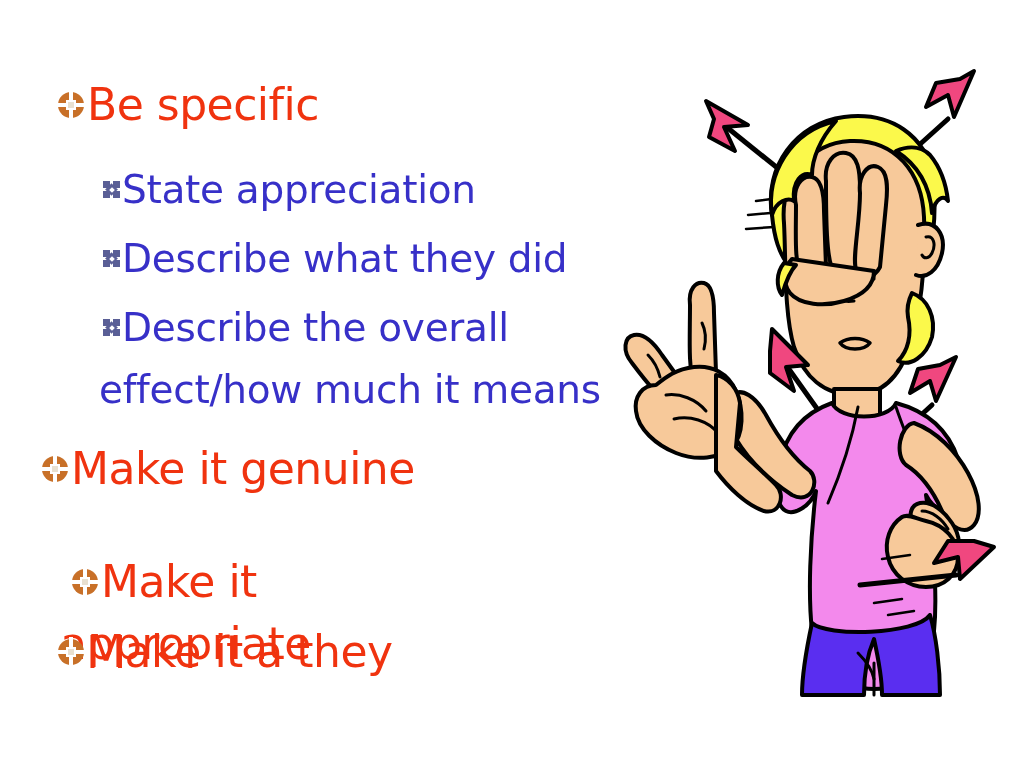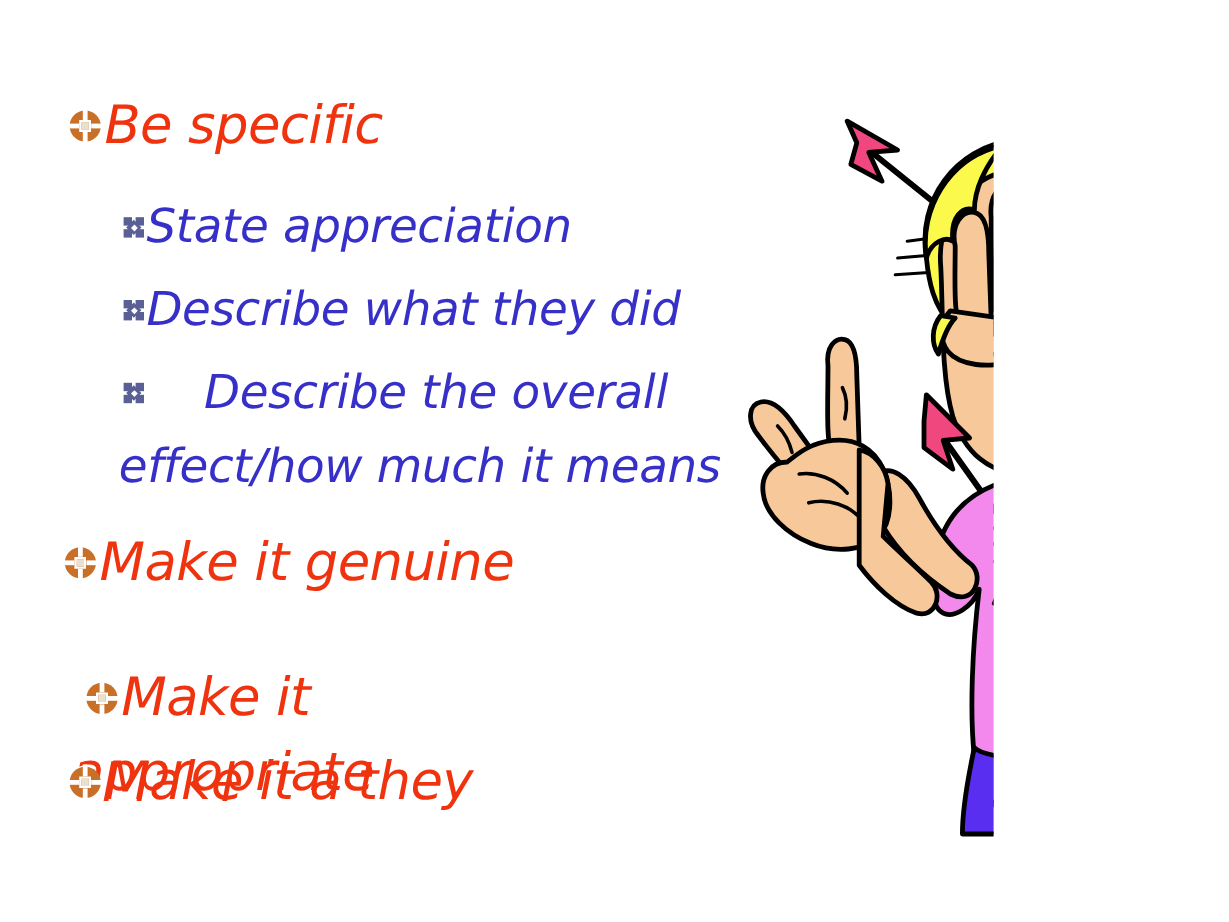--- a/index.html
+++ b/index.html
@@ -2,26 +2,25 @@
 <html><head>
 <meta charset="utf-8">
 <style>
   html, body {
     margin: 0;
     padding: 0;
     background: #ffffff;
   }
   #slide {
     position: relative;
-    width: 828px;
+    width: 1024px;
     height: 768px;
     background: #ffffff;
     overflow: hidden;
     font-family: "DejaVu Sans", sans-serif;
-    font-style: italic;
   }
 
   
   .bullet-line {
     position: absolute;
     display: flex;
     align-items: center;
     white-space: nowrap;
   }
 
@@ -175,35 +174,35 @@
       <span class="q q1"></span>
         <span class="q q2"></span>
       <span class="q q3"></span>
         <span class="q q4"></span>
       <span class="dia"></span>
         <span class="dia-in"></span>
     </span>
     <span class="lvl2-text">Describe what they did</span>
   </div>
 
-  <div class="bullet-line" style="left:103px; top:308px;gap:48px;">
+  <div class="bullet-line" style="left:103px; top:308px;">
     <span class="bullet-square">
       <span class="q q1"></span>
         <span class="q q2"></span>
       <span class="q q3"></span>
         <span class="q q4"></span>
       <span class="dia"></span>
         <span class="dia-in"></span>
     </span>
     <span class="lvl2-text">Describe the overall</span>
   </div>
 
   <div class="wrap-line lvl2-text" style="left:99px; top:370px;">effect/how much it means</div>
 
-  <div class="bullet-line" style="left:54px; top:447px;">
+  <div class="bullet-line" style="left:42px; top:447px;">
     <span class="bullet-target">
       <span class="disc"></span>
         <span class="cross-h"></span>
         <span class="cross-v"></span>
       <span class="core"></span>
         <span class="core-dot"></span>
     </span>
     <span class="lvl1-text">Make it genuine</span>
   </div>
 

